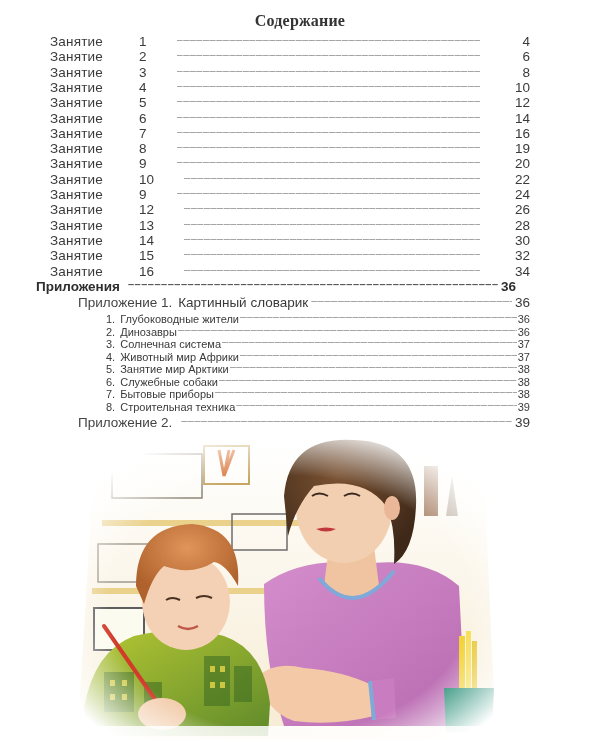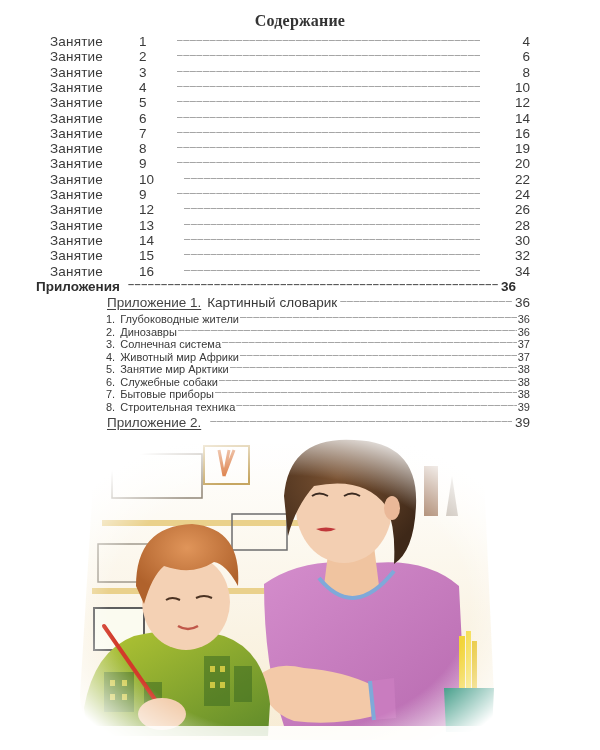--- a/index.html
+++ b/index.html
@@ -16,21 +16,21 @@
                letter-spacing: 0.5px; font-size: 11px; position: relative; top: -3px; }
   .row .lead::after { content: "––––––––––––––––––––––––––––––––––––––––––––––––––––––––––––––––––––––––––––––––––––––––––––––––––––––––––––––––––"; }
   .row .pg { flex: 0 0 auto; text-align: right; }
   .lesson { left: 50px; width: 480px; font-size: 13.5px; height: 15px; line-height: 15px; gap: 27px; }
   .lesson .lbl { width: 62px; letter-spacing: 0.2px; }
   .lesson .num { margin-left: 0px; }
   .lesson .pg { min-width: 20px; }
   .apx { left: 36px; width: 480px; font-size: 13.5px; font-weight: bold; height: 16px; line-height: 16px; color: #2e2e2e; }
   .apx .lead { font-weight: bold; color: #555; }
   .apx1 { left: 78px; width: 452px; font-size: 13.5px; height: 16px; line-height: 16px; }
-  .apx1 .ulink { text-decoration: underline; text-underline-offset: 2px; color: #444; margin-right: 6px; margin-left: 29px; }
+  .apx1 .ulink { text-underline-offset: 2px; color: #444; margin-right: 6px; }
   .sub { left: 106px; width: 424px; font-size: 11px; height: 13px; line-height: 13px; }
   .sub .idx { width: 13px; display: inline-block; text-align: right; margin-right: 5px; }
   .sub .lead { margin: 0 1px; }
 
   .illustration { position: absolute; left: 74px; top: 436px; width: 430px; height: 306px; }
 </style>
 </head>
 <body>
 
 <div class="title">Содержание</div>

